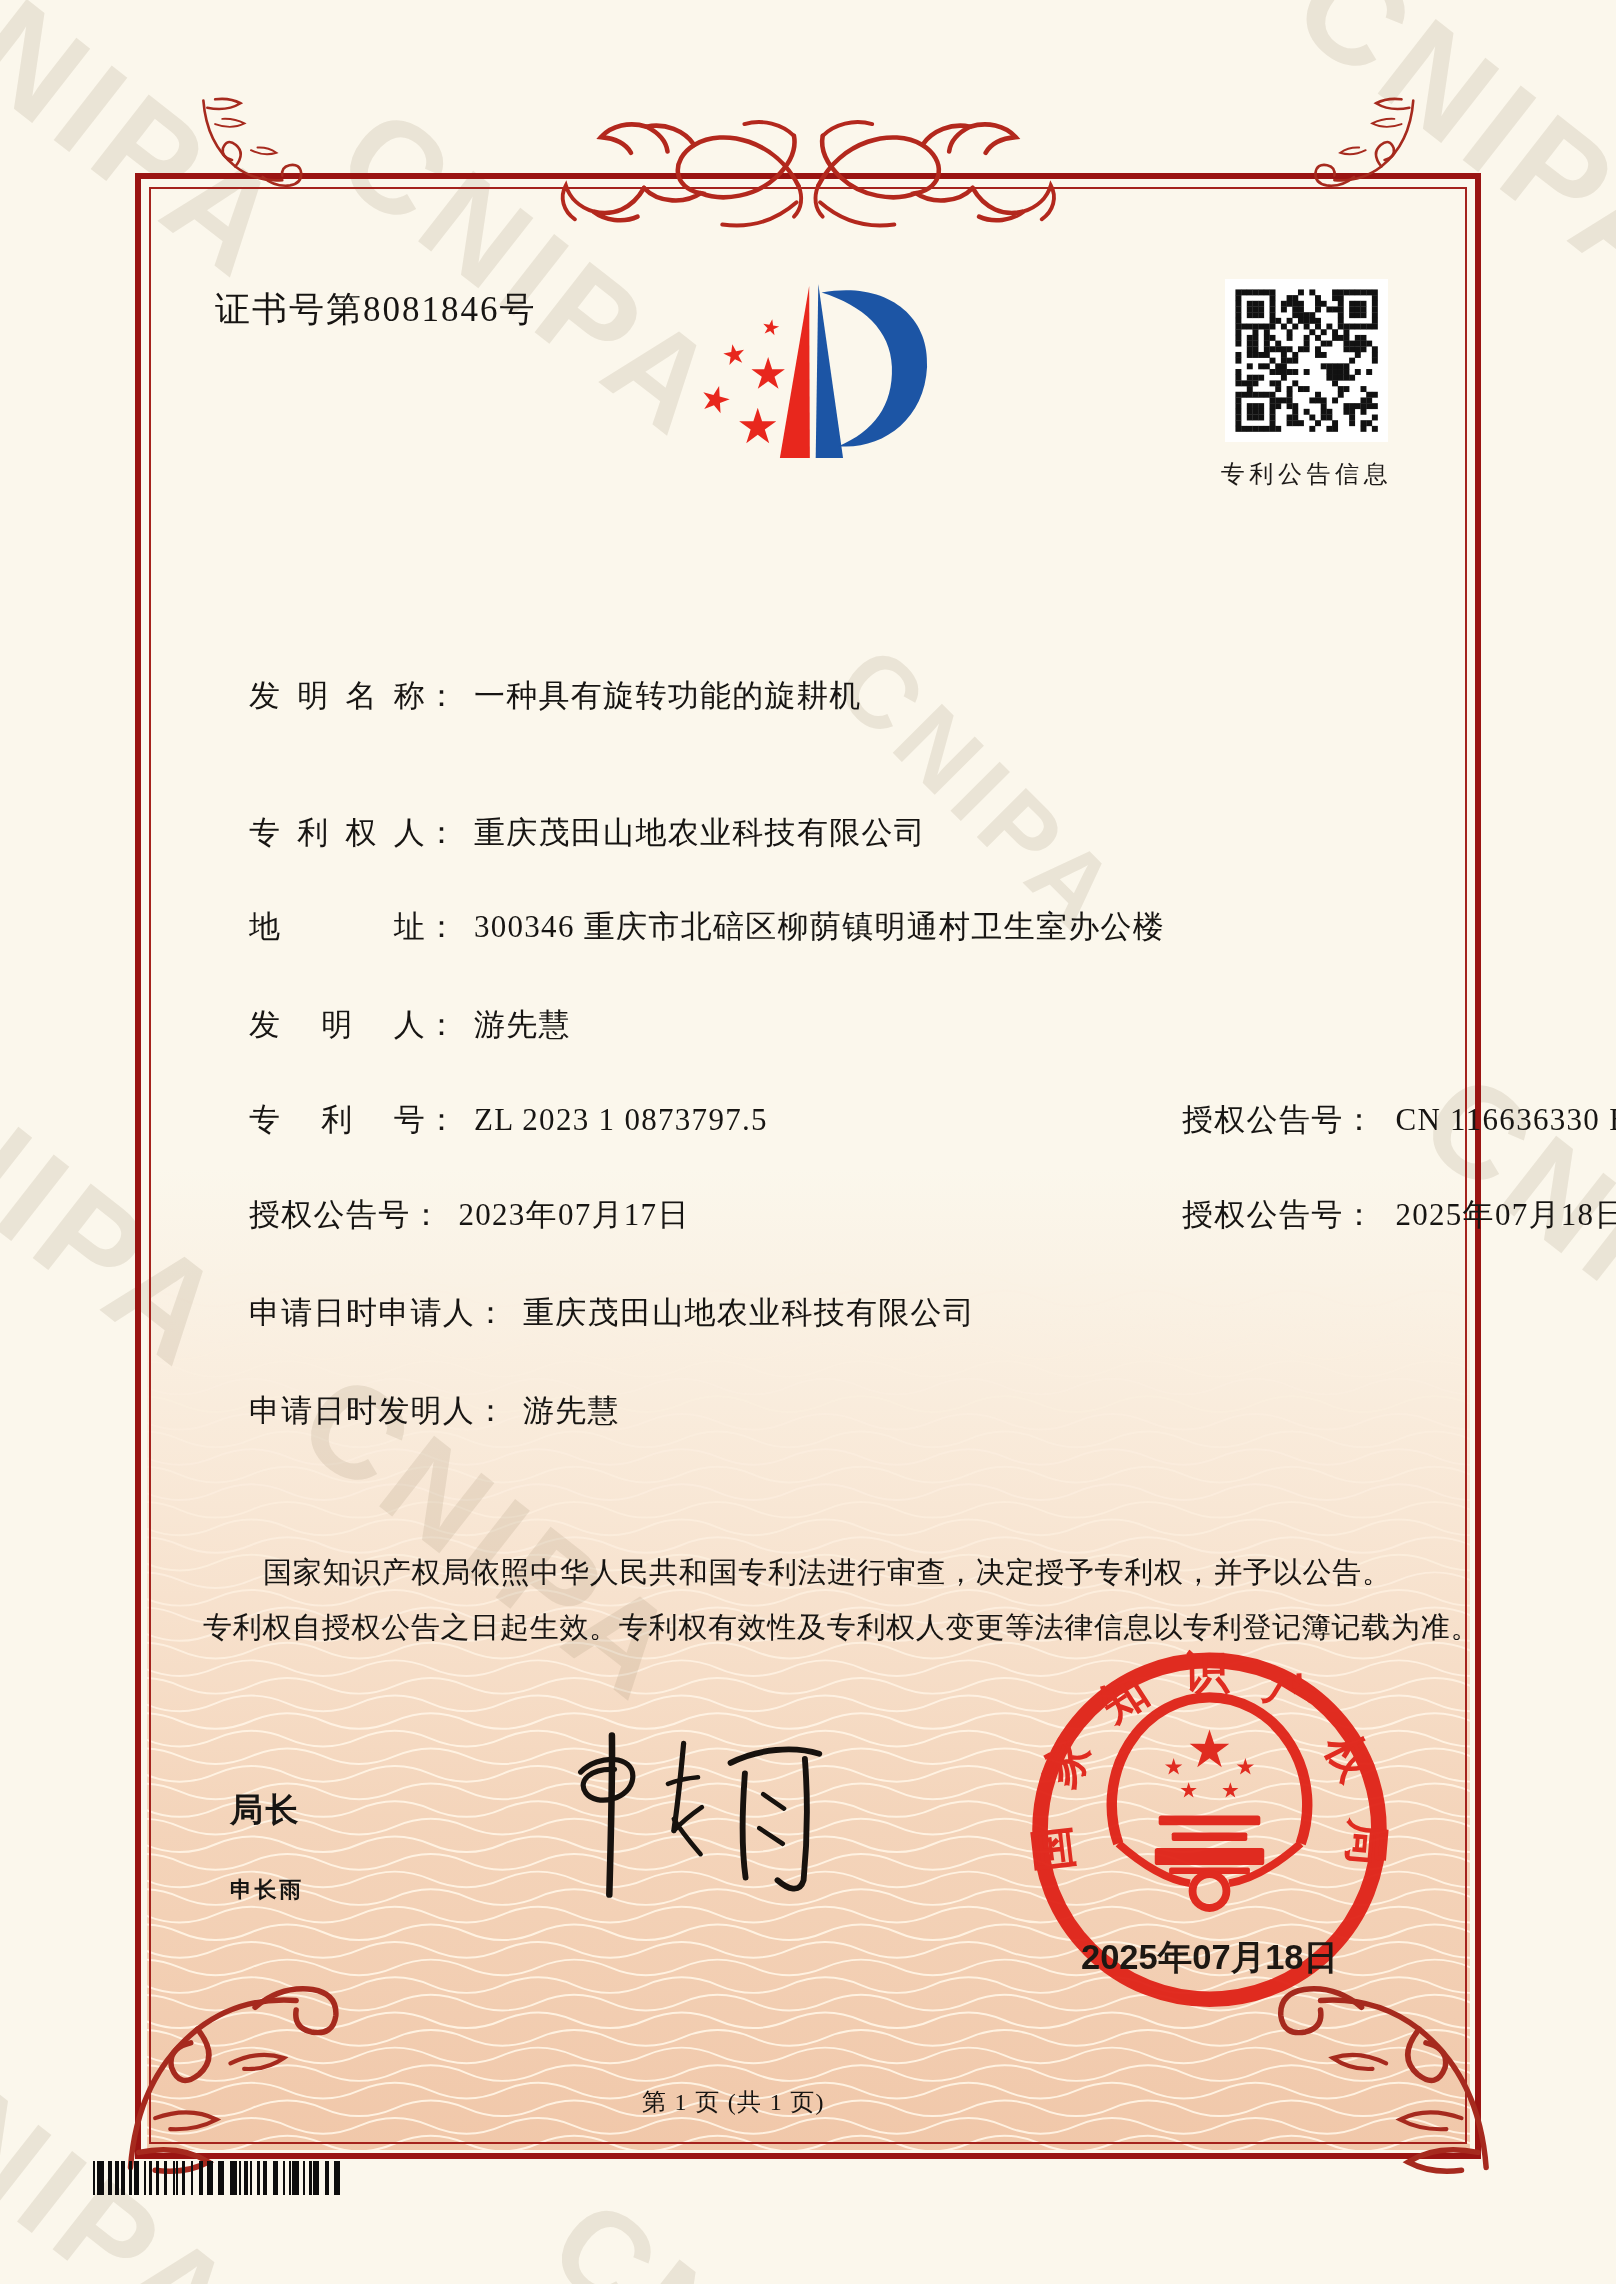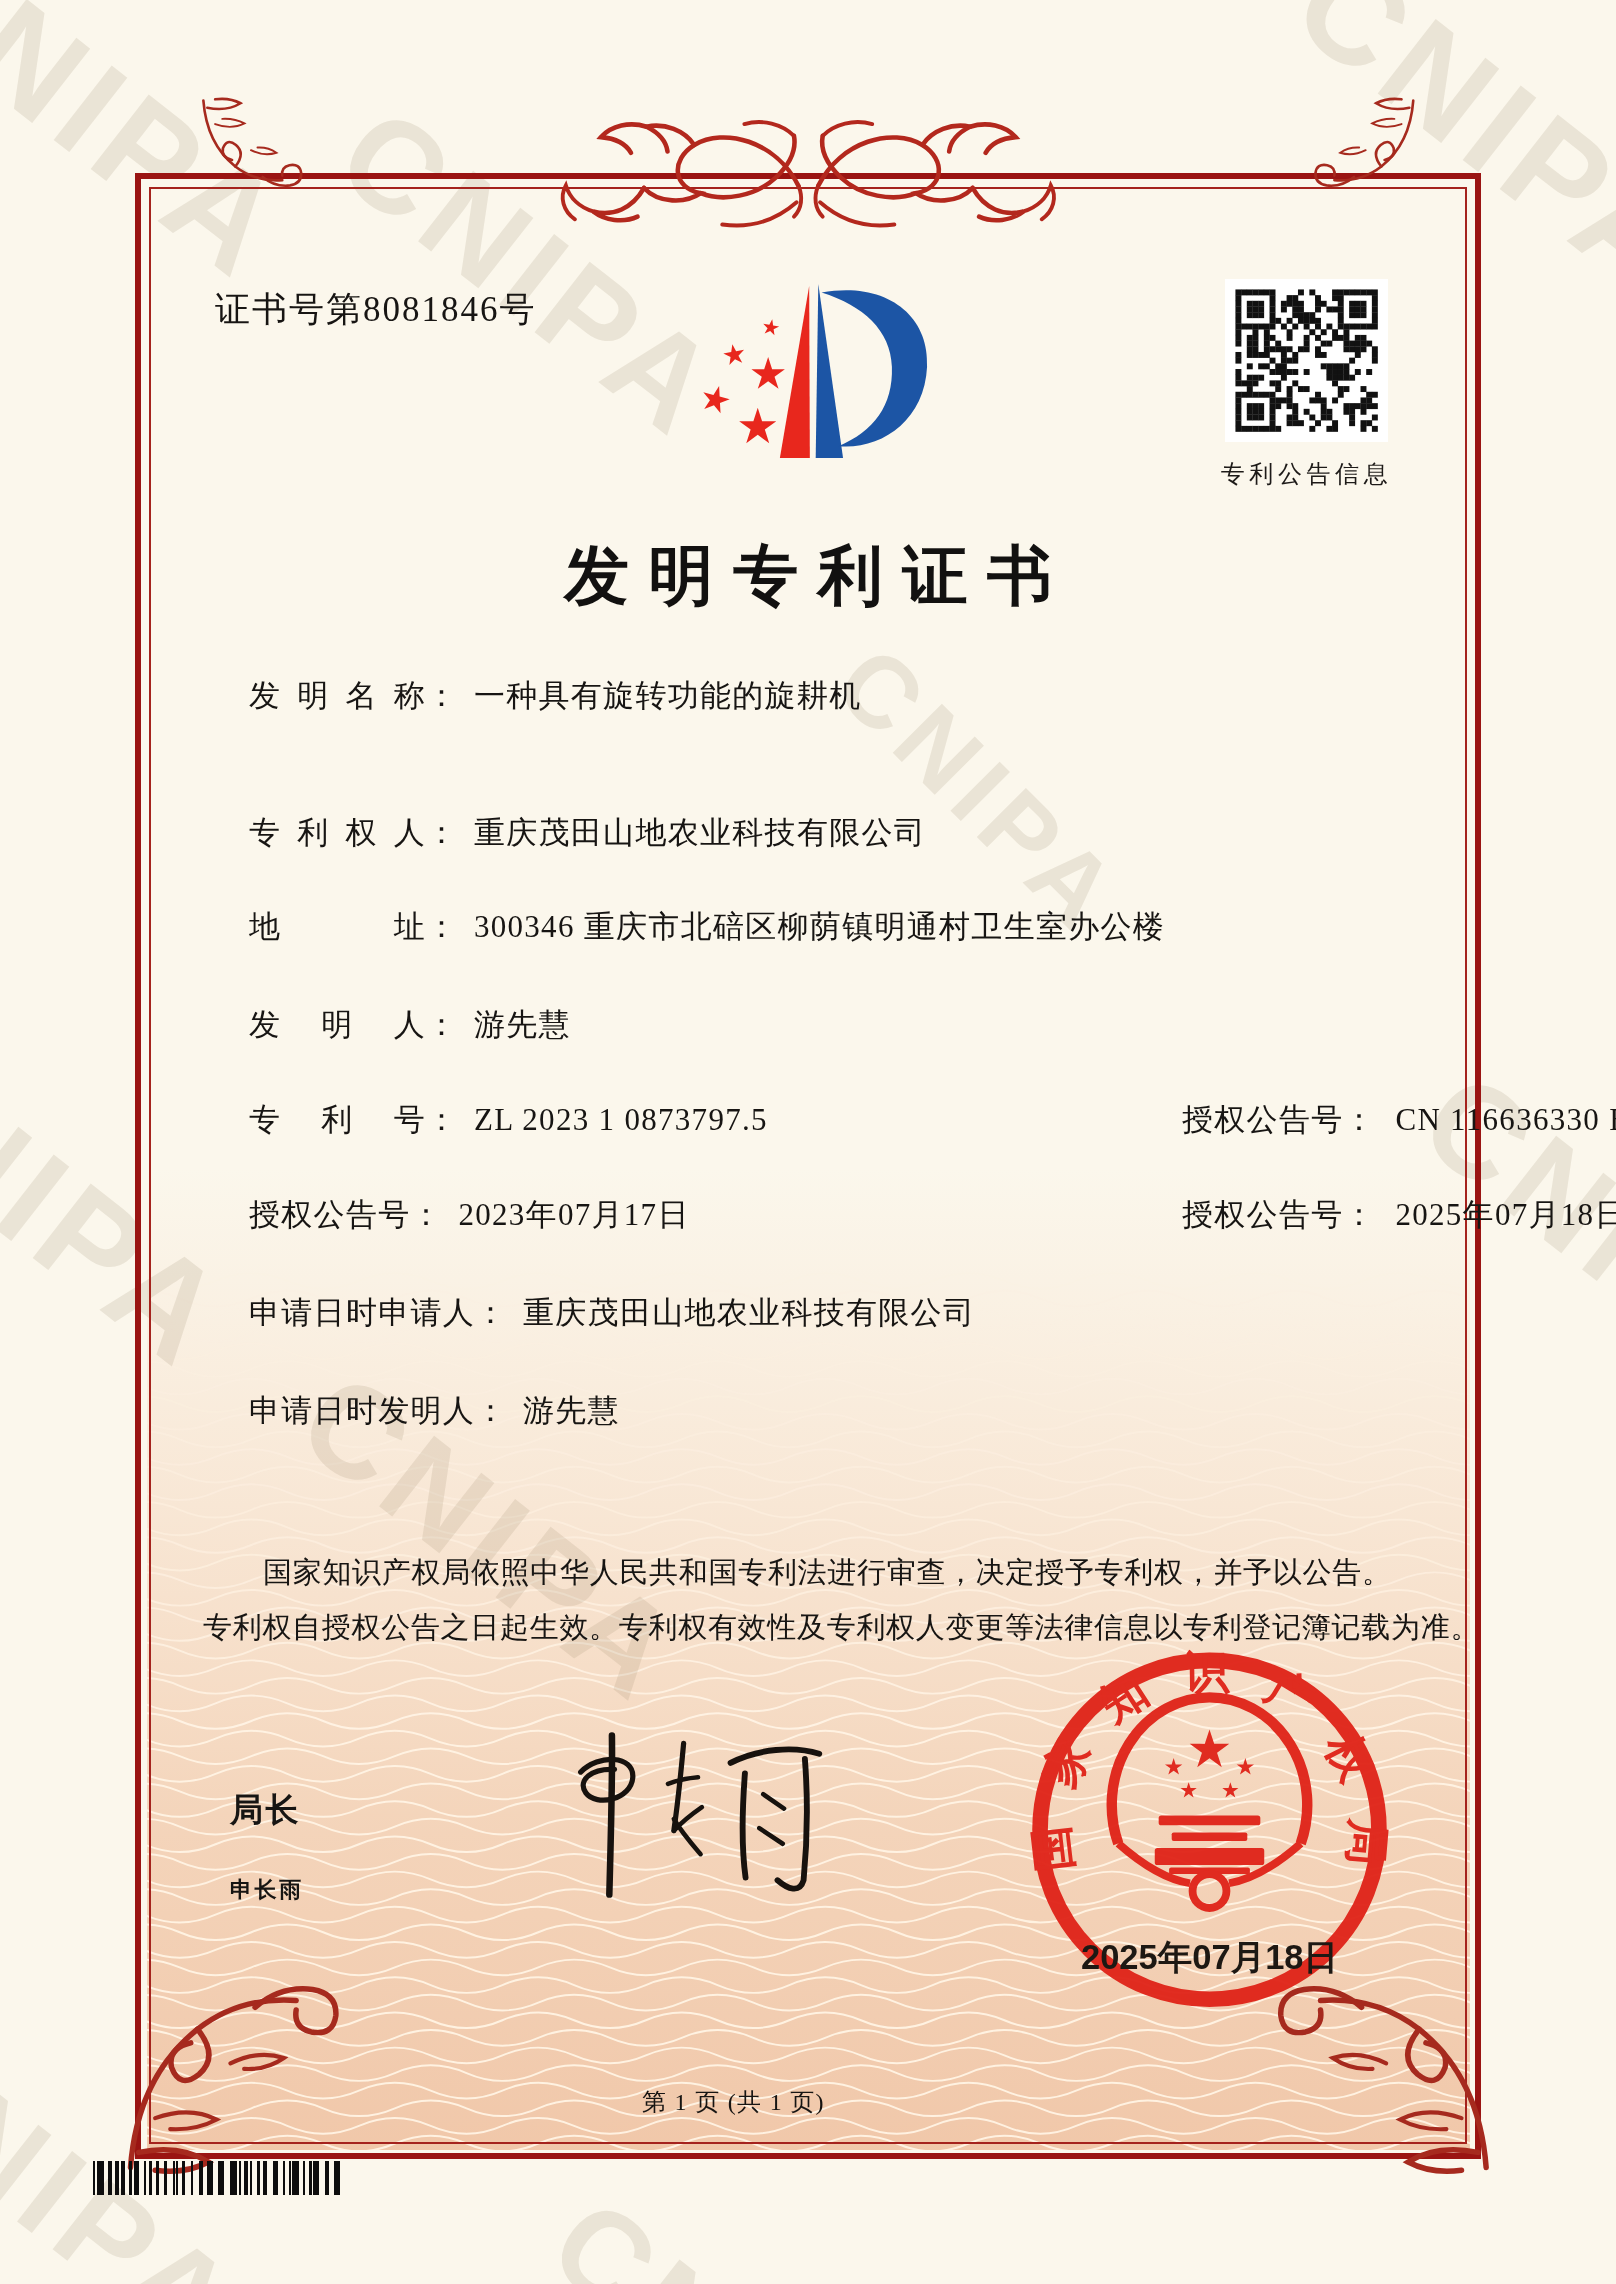--- a/index.html
+++ b/index.html
@@ -497,21 +497,20 @@
         <rect x="77.04" y="225.28000000000003" width="9.120000000000001" height="9.120000000000001" fill="#111"></rect>
         <rect x="129.36" y="225.28000000000003" width="9.120000000000001" height="9.120000000000001" fill="#111"></rect>
         <rect x="155.52" y="225.28000000000003" width="9.120000000000001" height="9.120000000000001" fill="#111"></rect>
         <rect x="164.24" y="225.28000000000003" width="9.120000000000001" height="9.120000000000001" fill="#111"></rect>
         <rect x="207.84" y="225.28000000000003" width="9.120000000000001" height="9.120000000000001" fill="#111"></rect>
         <rect x="225.28000000000003" y="225.28000000000003" width="9.120000000000001" height="9.120000000000001" fill="#111"></rect>
       </svg>
     <div class="qr-caption">专利公告信息</div>
   </div>
 
-  <h1 class="doc-title">发明专利证书</h1>
 
   <div class="rows">
     <div class="frow" style="top:675px">
       <span class="lbl j4">发 明 名 称</span><span>：</span><span class="val">一种具有旋转功能的旋耕机</span>
     </div>
     <div class="frow" style="top:812px">
       <span class="lbl j4">专 利 权 人</span><span>：</span><span class="val">重庆茂田山地农业科技有限公司</span>
     </div>
     <div class="frow" style="top:906px">
       <span class="lbl j4">地 址</span><span>：</span><span class="val">300346 重庆市北碚区柳荫镇明通村卫生室办公楼</span>

